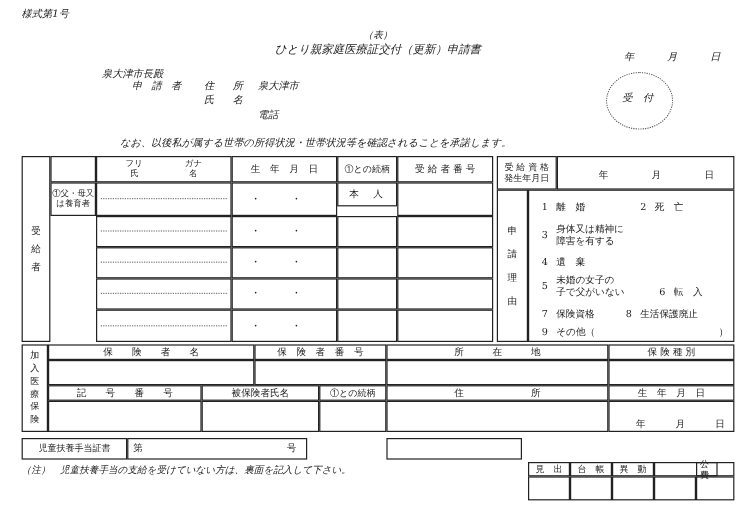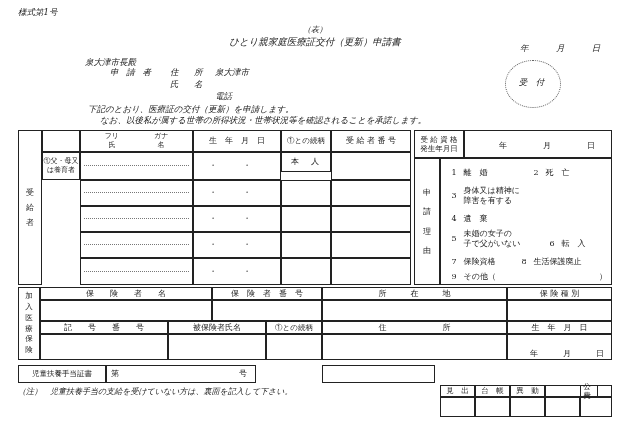--- a/index.html
+++ b/index.html
@@ -102,21 +102,20 @@
   <div id="stamp-circle"></div>
   <div class="txt" id="stamp-label">受 付</div>
 
   <div class="txt" id="addressee">泉大津市長殿</div>
   <div class="txt" id="appl-label">申 請 者</div>
   <div class="txt" id="appl-addr-l">住　所</div>
   <div class="txt" id="appl-addr-v">泉大津市</div>
   <div class="txt" id="appl-name-l">氏　名</div>
   <div class="txt" id="appl-tel-l">電話</div>
 
-  <div class="txt" id="decl1">下記のとおり、医療証の交付（更新）を申請します。</div>
   <div class="txt" id="decl2">なお、以後私が属する世帯の所得状況・世帯状況等を確認されることを承諾します。</div>
 
   <div class="cell vlabel" style="left:18px; top:130px; width:24px; height:155px;">
     <span>受</span>
     <span>給</span>
     <span>者</span>
   </div>
 
   <div class="cell" style="left:42px; top:130px; width:38px; height:22px;"></div>
   <div class="cell cl" style="left:80px; top:130px; width:113px; height:22px; flex-direction:column; justify-content:center;">

